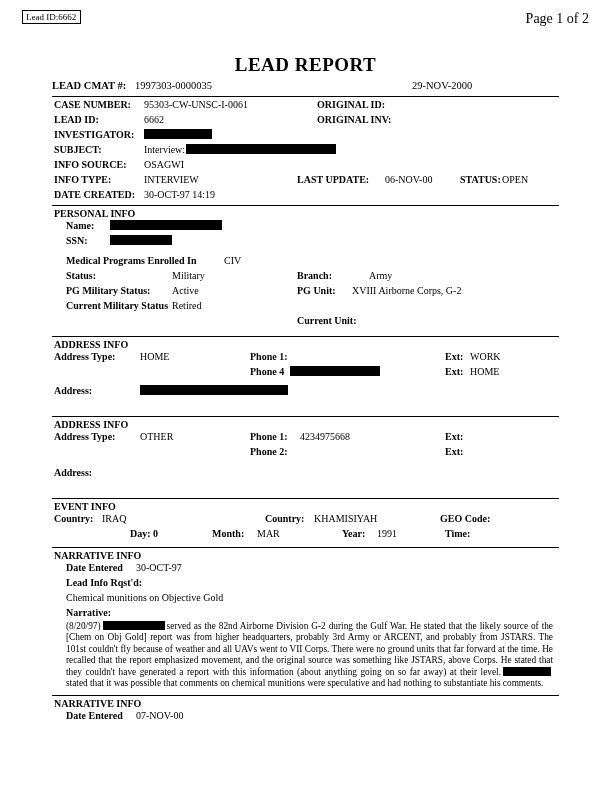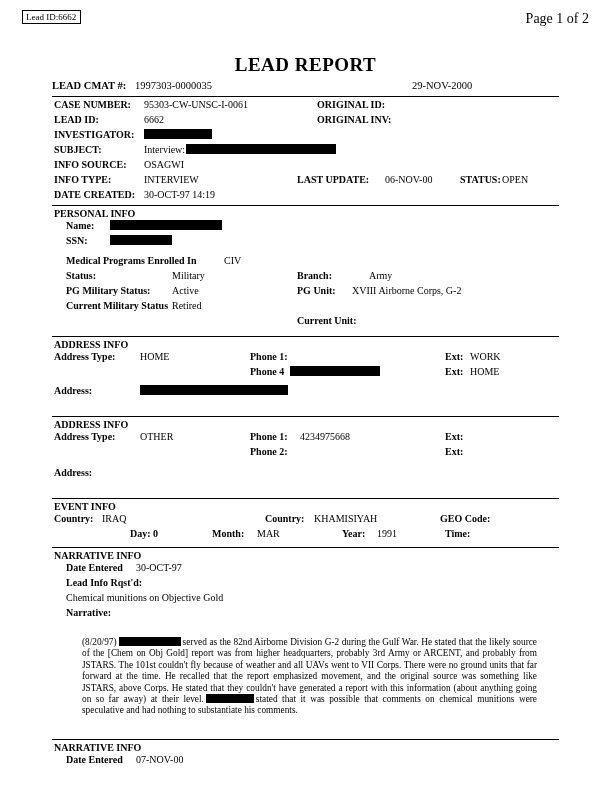--- a/index.html
+++ b/index.html
@@ -115,21 +115,21 @@
     height: 9px;
     vertical-align: -1px;
   }
   .redact.tall { height: 10px; }
   .narr-body {
     font-size: 9.3px;
     line-height: 11.4px;
     text-align: justify;
     padding: 0 6px 2px 14px;
   }
-  .narr-body p { margin: 16px; }
+  .narr-body p { margin: 0; }
 </style>
 </head>
 <body>
 
 <div class="page">
 
   <div class="topbar">
     <div class="lead-id">Lead ID:6662</div>
     <div class="pageno">Page  1 of  2</div>
   </div>

